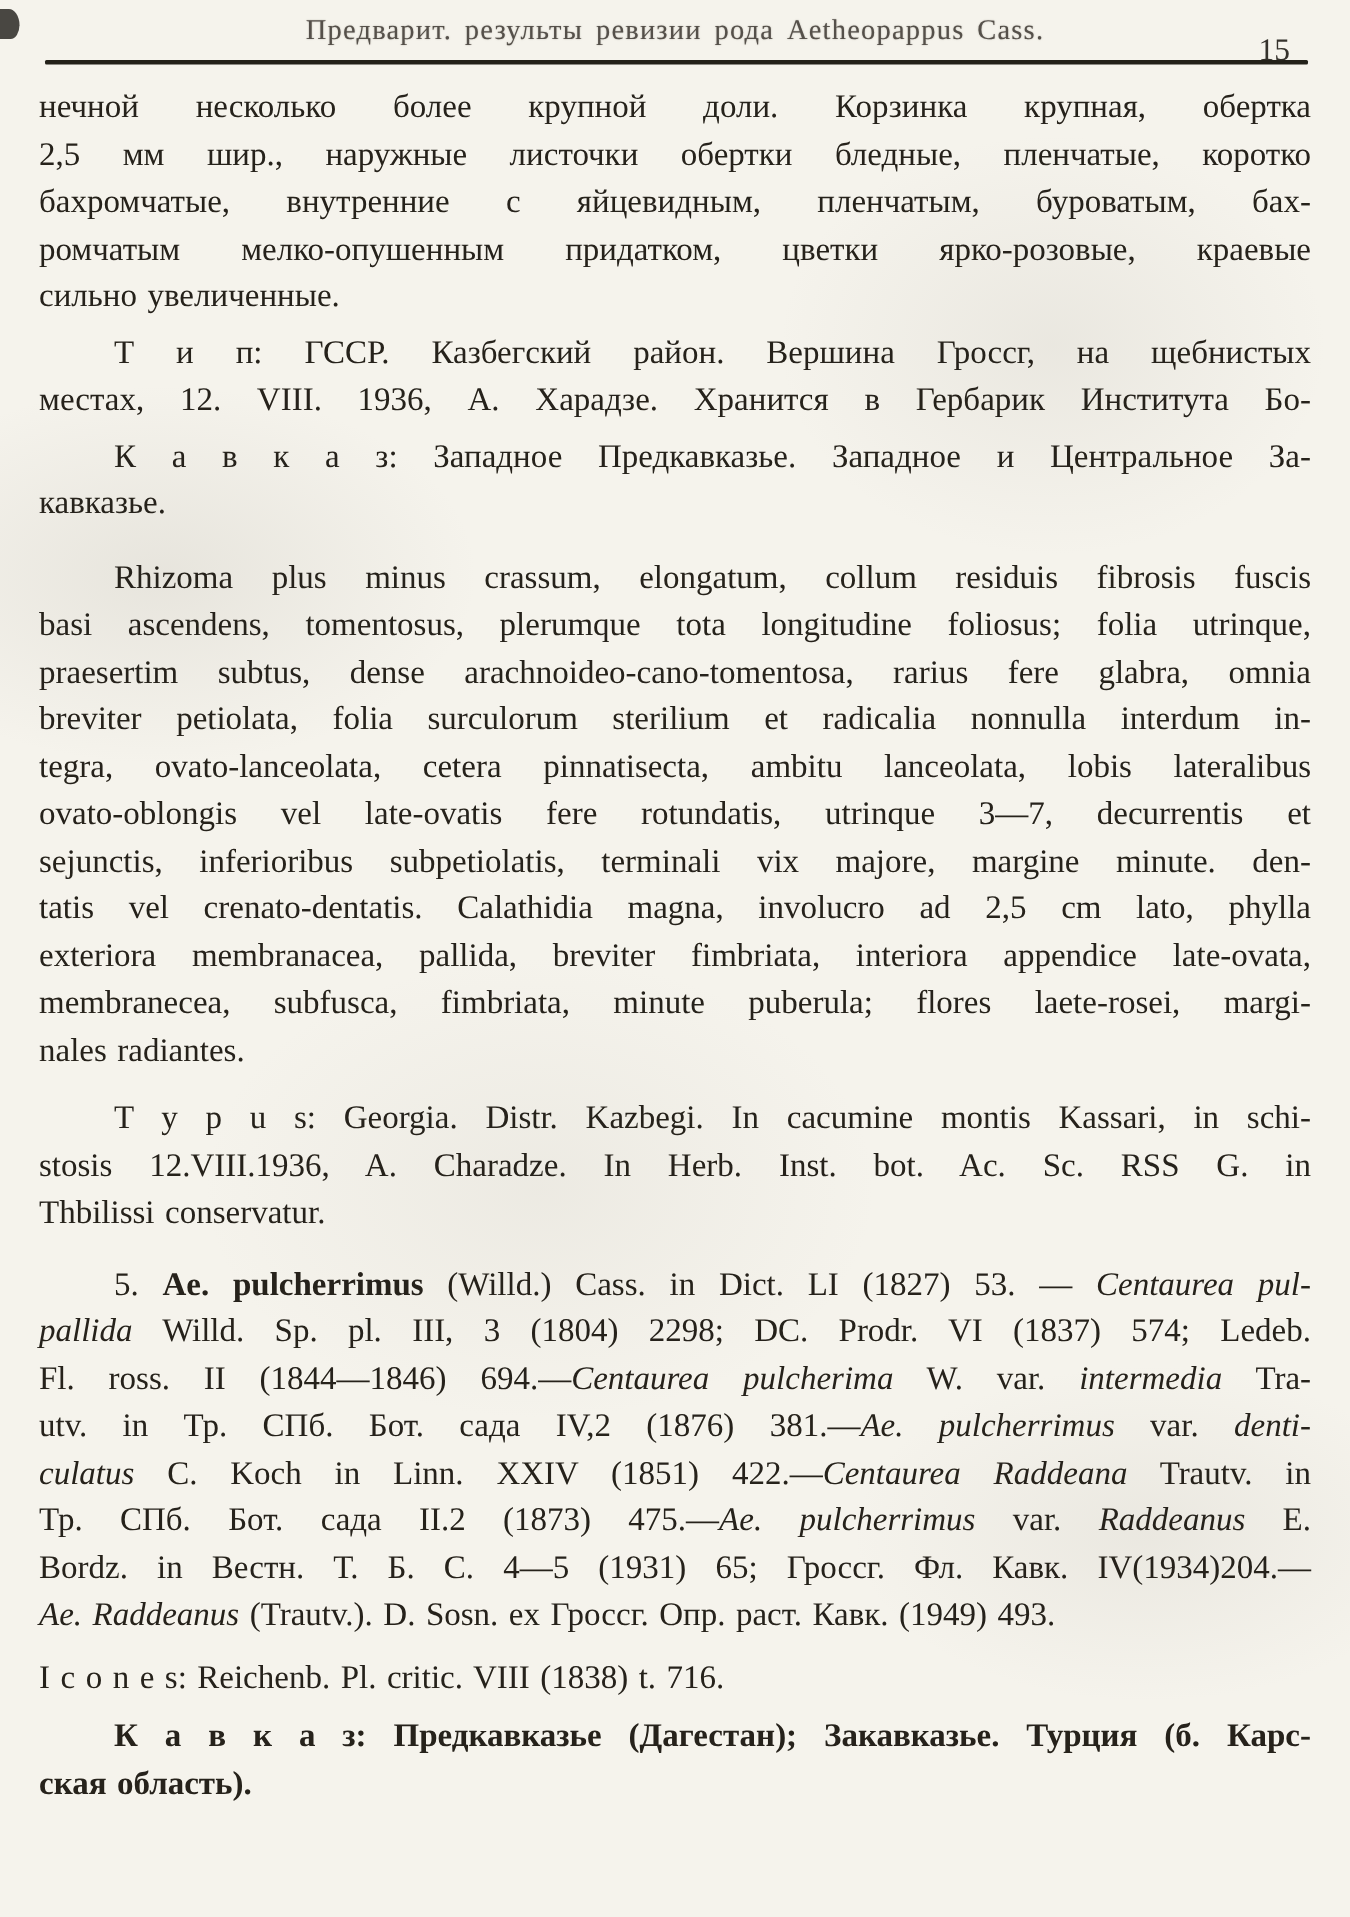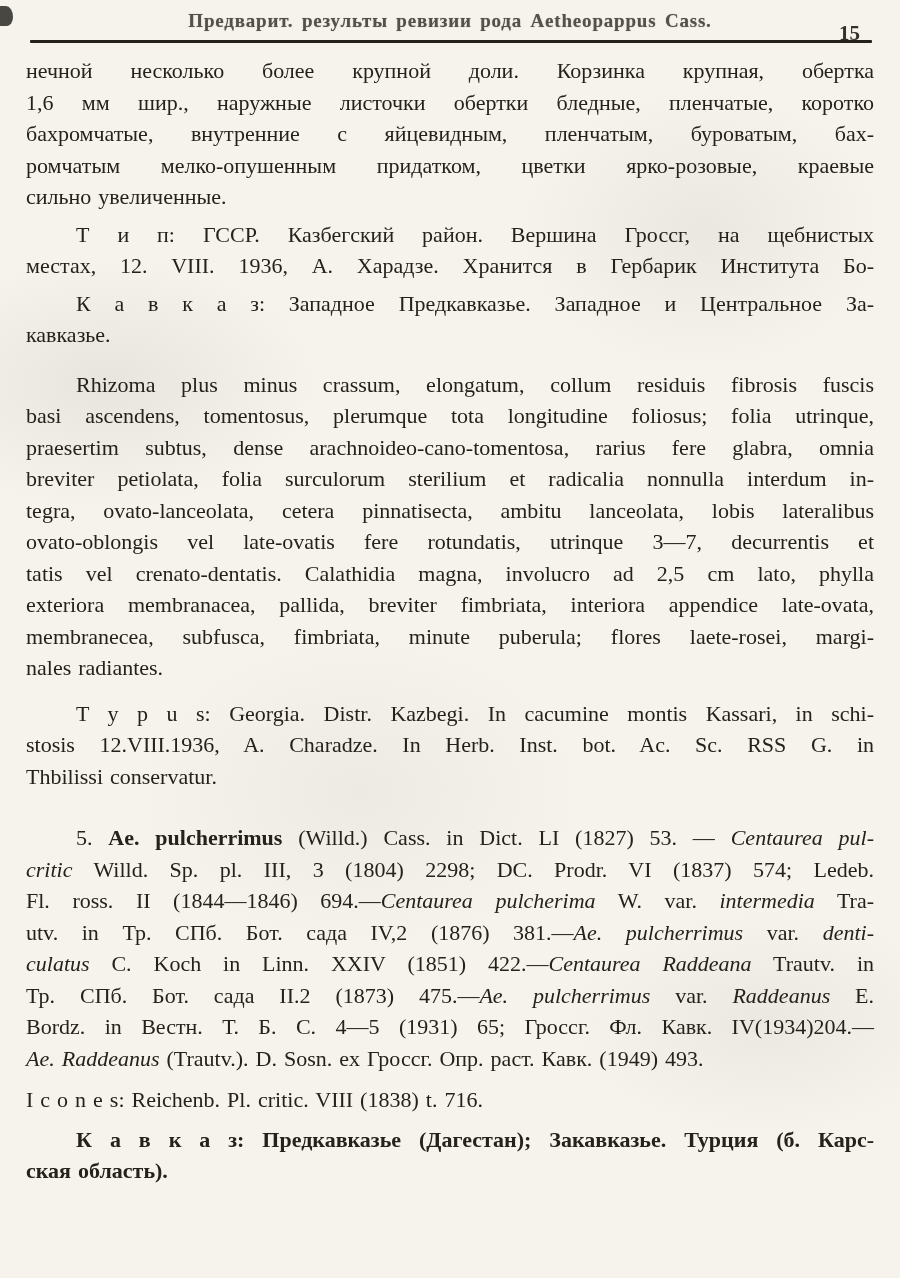--- a/index.html
+++ b/index.html
@@ -31,21 +31,20 @@
     background: #2a2824;
     border-radius: 0 60% 50% 0;
     opacity: 0.85;
   }
   .content {
     padding: 7px 26px 0 26px;
   }
   .header-row {
     position: relative;
     height: 28px;
-    font-weight: bold;
   }
   .header-title {
     text-align: center;
     font-size: 19px;
     letter-spacing: 0.8px;
     word-spacing: 3px;
     color: #55504a;
     padding-top: 3px;
     text-shadow: 0 0 1px rgba(120,115,105,0.6);
   }
@@ -94,53 +93,54 @@
   <div class="smudge-tl"></div>
   <div class="content">
     <div class="header-row">
       <div class="header-title">Предварит. результы ревизии рода Aetheopappus Cass.</div>
       <div class="page-num">15</div>
     </div>
     <div class="rule"></div>
     <div class="text-block">
         <div class="para" style="margin-top: 12px;">
           <div class="line"><span>нечной несколько более крупной доли. Корзинка крупная, обертка</span></div>
-          <div class="line"><span>1,6 мм шир., наружные листочки обертки бледные, пленчатые, коротко</span></div>
+          <div class="line"><span>2,5 мм шир., наружные листочки обертки бледные, пленчатые, коротко</span></div>
           <div class="line"><span>бахромчатые, внутренние с яйцевидным, пленчатым, буроватым, бах-</span></div>
           <div class="line"><span>ромчатым мелко-опушенным придатком, цветки ярко-розовые, краевые</span></div>
           <div class="line last"><span>сильно увеличенные.</span></div>
         </div>
         <div class="para" style="margin-top: 6px;">
           <div class="line first-indent"><span>Т и п:  ГССР. Казбегский район. Вершина Гроссг, на щебнистых</span></div>
           <div class="line"><span>местах, 12. VIII. 1936, А. Харадзе. Хранится в Гербарик Института Бо-</span></div>
         </div>
         <div class="para" style="margin-top: 6px;">
           <div class="line first-indent"><span>К а в к а з:  Западное Предкавказье. Западное и Центральное За-</span></div>
           <div class="line last"><span>кавказье.</span></div>
         </div>
         <div class="para" style="margin-top: 18px;">
           <div class="line first-indent"><span>Rhizoma plus minus crassum, elongatum, collum residuis fibrosis fuscis</span></div>
           <div class="line"><span>basi ascendens, tomentosus, plerumque tota longitudine foliosus; folia utrinque,</span></div>
           <div class="line"><span>praesertim subtus, dense arachnoideo-cano-tomentosa, rarius fere glabra, omnia</span></div>
           <div class="line"><span>breviter petiolata, folia surculorum sterilium et radicalia nonnulla interdum in-</span></div>
           <div class="line"><span>tegra, ovato-lanceolata, cetera pinnatisecta, ambitu lanceolata, lobis lateralibus</span></div>
           <div class="line"><span>ovato-oblongis vel late-ovatis fere rotundatis, utrinque 3—7, decurrentis et</span></div>
+          <div class="line"><span>sejunctis, inferioribus subpetiolatis, terminali vix majore, margine minute. den-</span></div>
           <div class="line"><span>tatis vel crenato-dentatis. Calathidia magna, involucro ad 2,5 cm lato, phylla</span></div>
           <div class="line"><span>exteriora membranacea, pallida, breviter fimbriata, interiora appendice late-ovata,</span></div>
           <div class="line"><span>membranecea, subfusca, fimbriata, minute puberula; flores laete-rosei, margi-</span></div>
           <div class="line last"><span>nales radiantes.</span></div>
         </div>
         <div class="para" style="margin-top: 14px;">
           <div class="line first-indent"><span>T y p u s:  Georgia. Distr. Kazbegi. In cacumine montis Kassari, in schi-</span></div>
           <div class="line"><span>stosis 12.VIII.1936, A. Charadze. In Herb. Inst. bot. Ac. Sc. RSS G. in</span></div>
           <div class="line last"><span>Thbilissi conservatur.</span></div>
         </div>
-        <div class="para" style="margin-top: 30px;">
+        <div class="para" style="margin-top: 16px;">
           <div class="line first-indent"><span>5. </span><span class="r-b">Ae. pulcherrimus</span><span> (Willd.) Cass. in Dict. LI (1827) 53. — </span><span class="r-i">Centaurea pul-</span></div>
-          <div class="line"><span class="r-i">critic</span><span> Willd. Sp. pl. III, 3 (1804) 2298; DC. Prodr. VI (1837) 574; Ledeb.</span></div>
+          <div class="line"><span class="r-i">pallida</span><span> Willd. Sp. pl. III, 3 (1804) 2298; DC. Prodr. VI (1837) 574; Ledeb.</span></div>
           <div class="line"><span>Fl. ross. II (1844—1846) 694.—</span><span class="r-i">Centaurea pulcherima</span><span> W. var. </span><span class="r-i">intermedia</span><span> Tra-</span></div>
           <div class="line"><span>utv. in Тр. СПб. Бот. сада IV,2 (1876) 381.—</span><span class="r-i">Ae. pulcherrimus</span><span> var. </span><span class="r-i">denti-</span></div>
           <div class="line"><span class="r-i">culatus</span><span> C. Koch in Linn. XXIV (1851) 422.—</span><span class="r-i">Centaurea Raddeana</span><span> Trautv. in</span></div>
           <div class="line"><span>Тр. СПб. Бот. сада II.2 (1873) 475.—</span><span class="r-i">Ae. pulcherrimus</span><span> var. </span><span class="r-i">Raddeanus</span><span> E.</span></div>
           <div class="line"><span>Bordz. in Вестн. Т. Б. С. 4—5 (1931) 65; Гроссг. Фл. Кавк. IV(1934)204.—</span></div>
           <div class="line last"><span class="r-i">Ae. Raddeanus</span><span> (Trautv.). D. Sosn. ex Гроссг. Опр. раст. Кавк. (1949) 493.</span></div>
         </div>
         <div class="para" style="margin-top: 10px;">
           <div class="line last"><span>I c o n e s:  Reichenb. Pl. critic. VIII (1838) t. 716.</span></div>
         </div>

